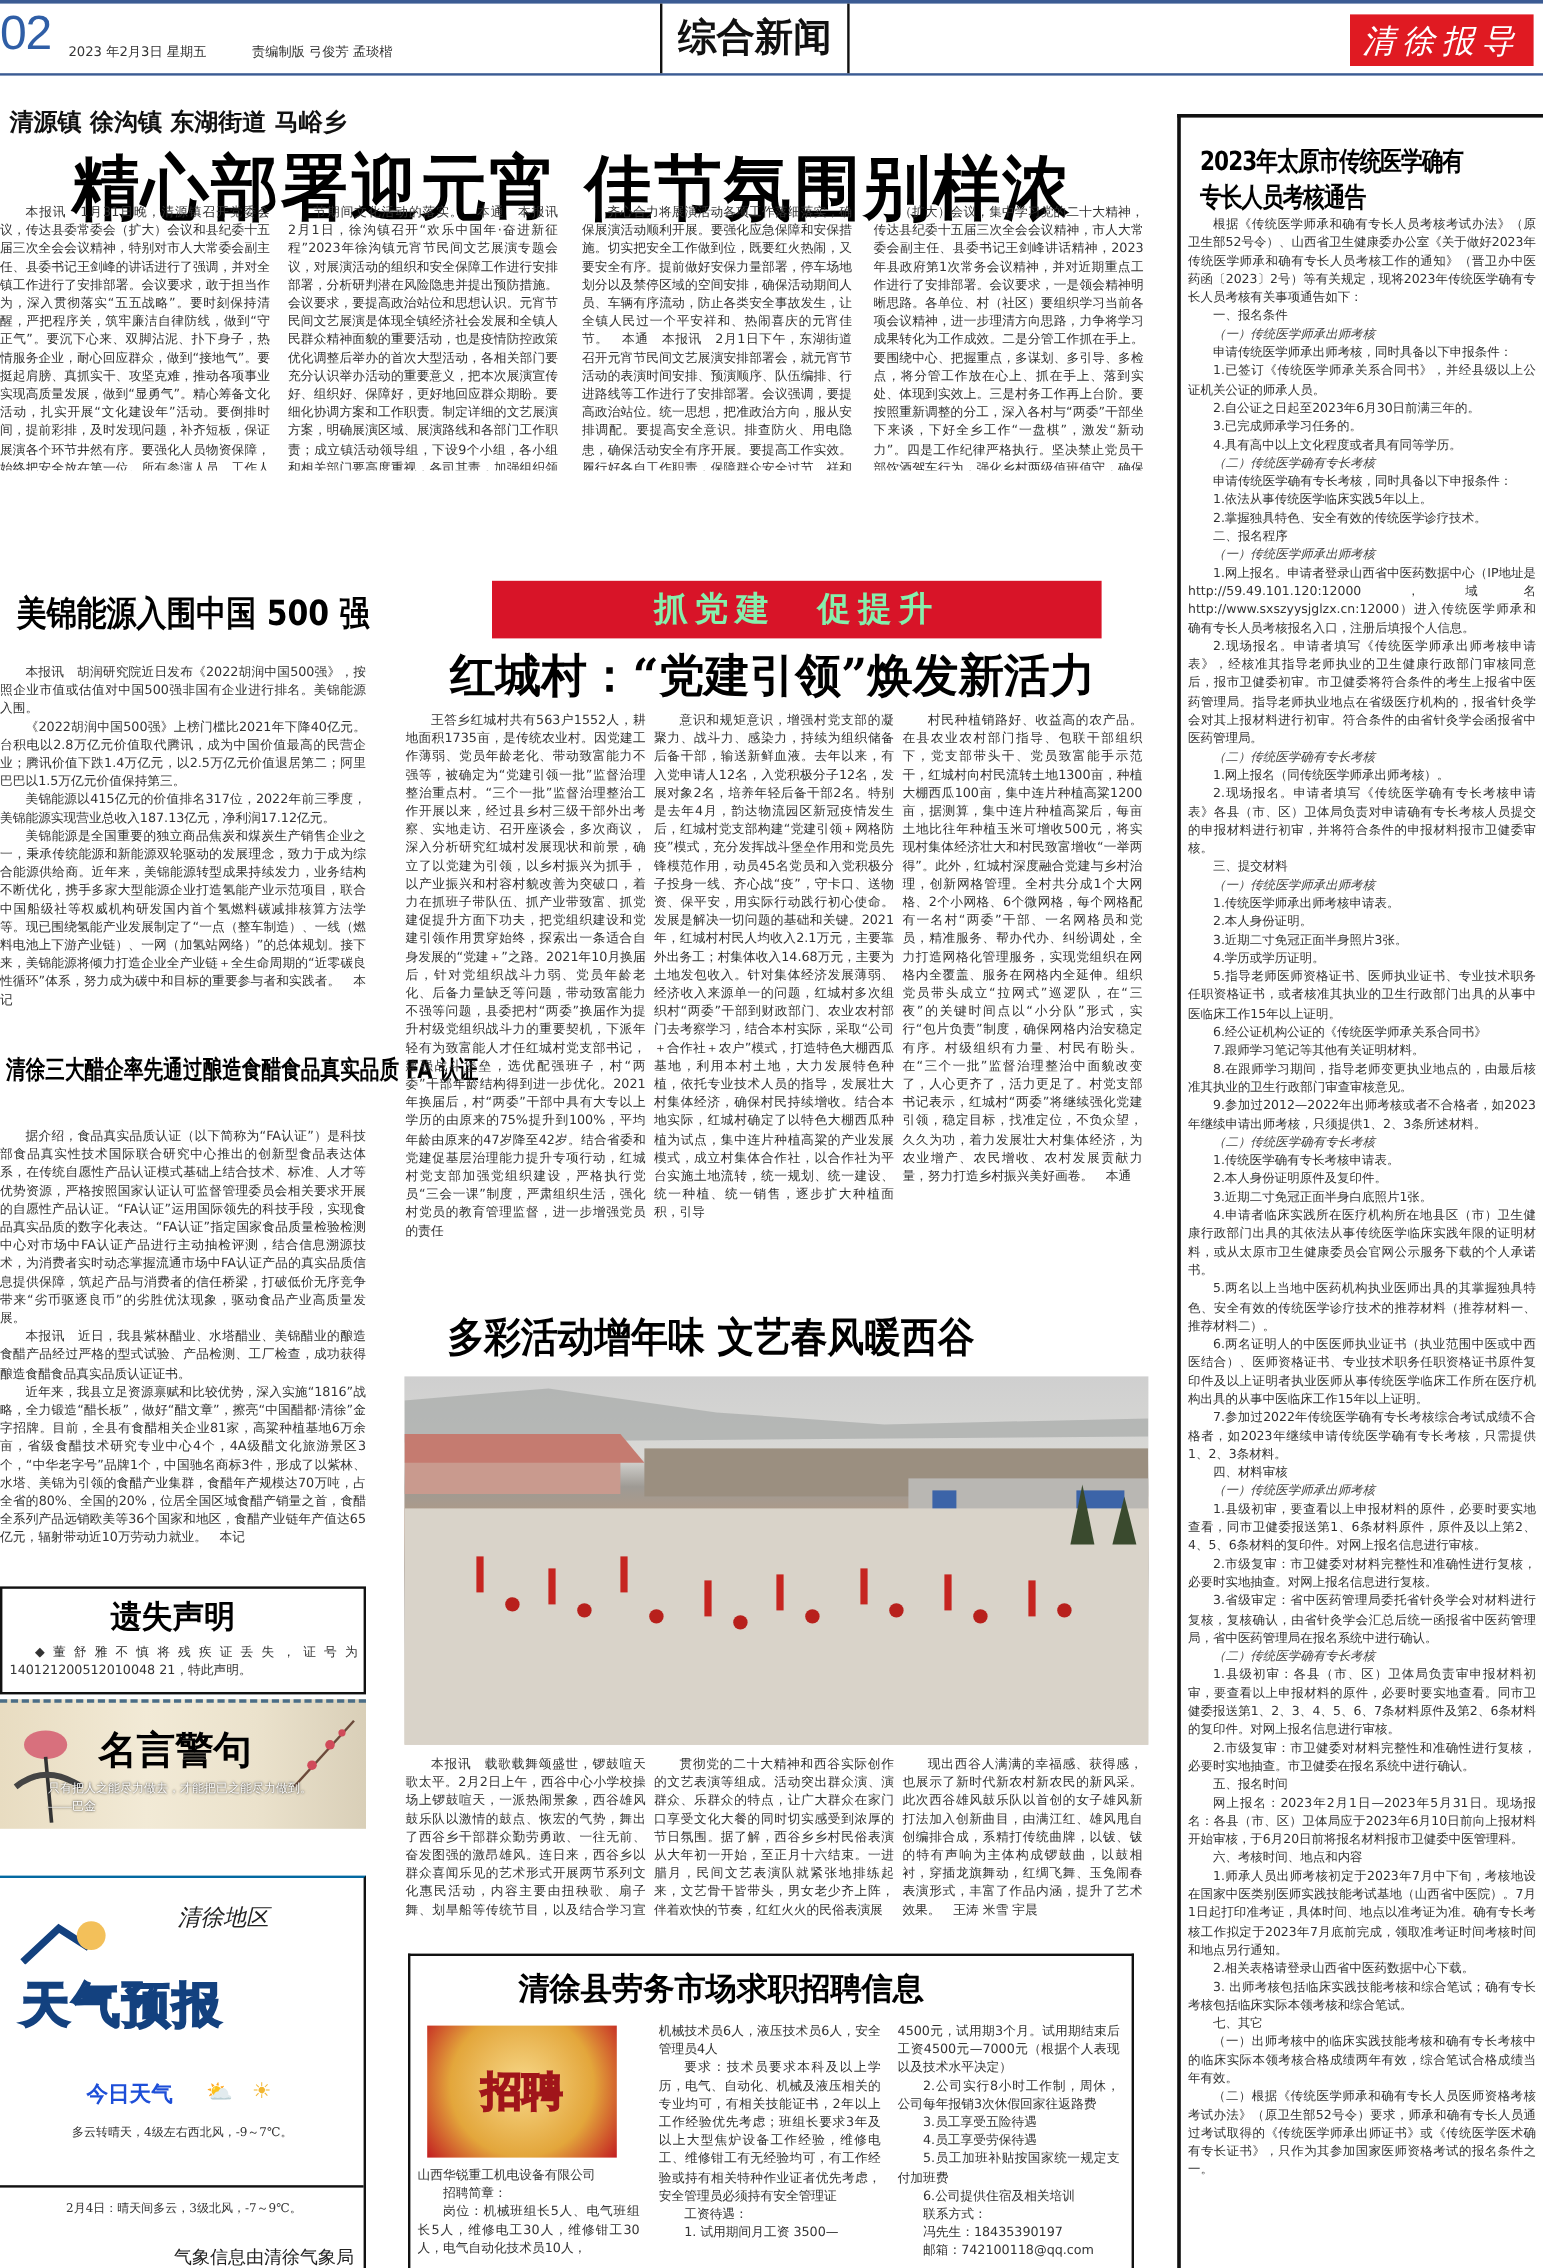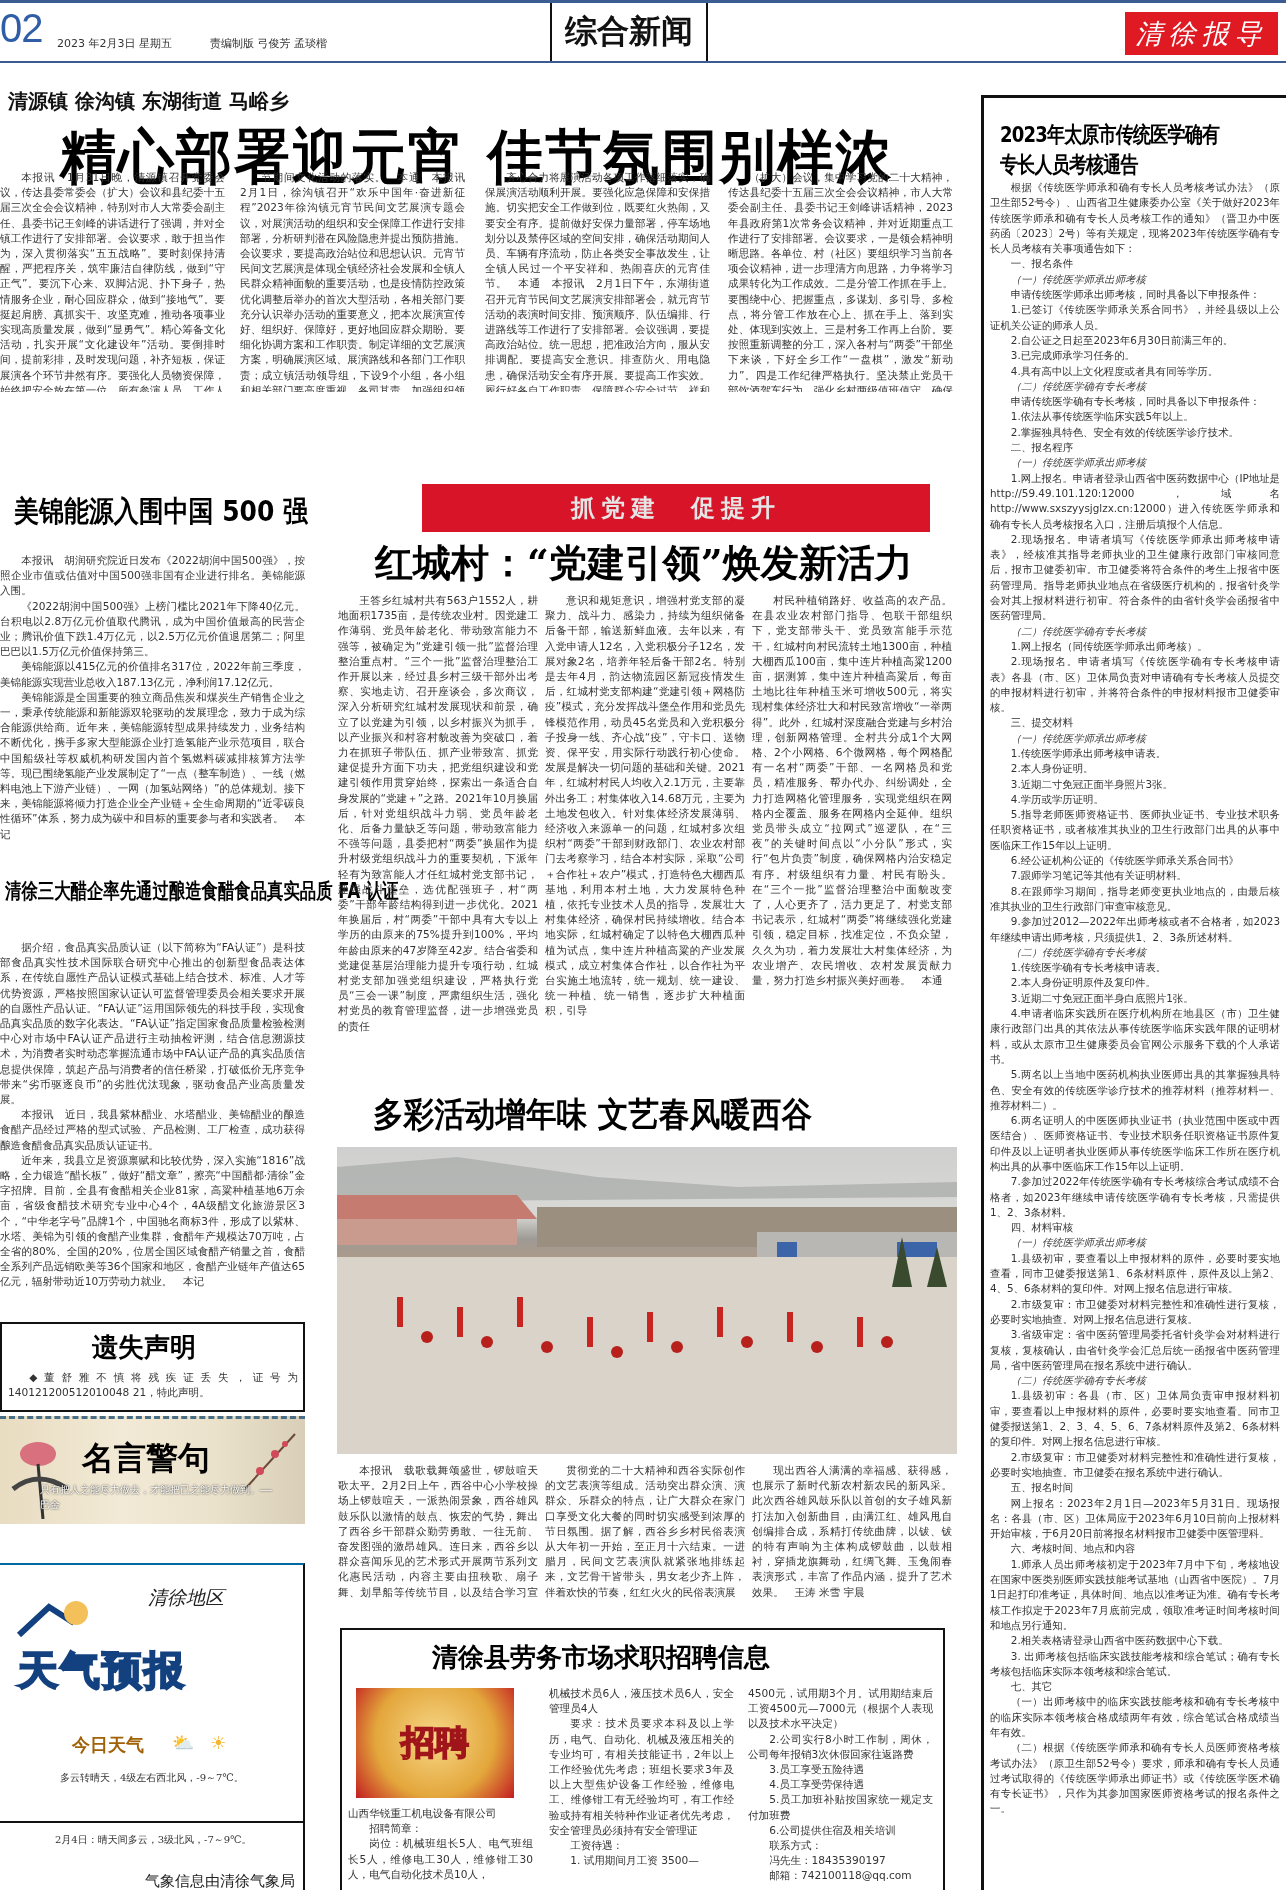--- a/index.html
+++ b/index.html
@@ -10,21 +10,21 @@
 .pagenum{left:0;top:6px;font-family:"Liberation Sans",sans-serif;font-weight:normal;font-size:40px;color:#2f5ea6;letter-spacing:-1px}
 .dateline{left:57px;top:36px;font-size:11px;color:#333}
 .editors{left:210px;top:36px;font-size:11px;color:#333}
 .section{left:550px;top:3px;width:158px;height:58px;border-left:2px solid #111;border-right:2px solid #111;font-family:"DejaVu Serif",serif;font-size:32px;font-weight:bold;display:flex;align-items:center;justify-content:center;color:#111}
 .logo{left:1125px;top:12px;width:153px;height:43px;background:#e01a22;color:#fff;font-family:"DejaVu Serif",serif;font-style:italic;font-size:27px;display:flex;align-items:center;justify-content:center;letter-spacing:6px}
 .kicker{left:8px;top:88px;font-family:"DejaVu Serif",serif;font-size:20px;font-weight:bold;color:#111}
 .headline{left:60px;top:120px;font-family:"DejaVu Sans",sans-serif;font-weight:bold;font-size:56px;color:#000;letter-spacing:2px;transform:scaleY(1.05)}
 .col{font-size:10.6px;line-height:15.2px;color:#333;text-align:justify;overflow:hidden}
 .col p{text-indent:2em}
 .h2{font-family:"DejaVu Sans",sans-serif;font-weight:bold;color:#000;white-space:nowrap}
-.redbanner{left:422px;top:484px;width:508px;height:48px;background:#d81428;color:#e5e5e5;font-size:24px;font-weight:bold;display:flex;align-items:center;justify-content:center;letter-spacing:6px}
+.redbanner{left:410px;top:484px;width:508px;height:48px;background:#d81428;color:#86efac;font-size:28px;font-weight:bold;display:flex;align-items:center;justify-content:center;letter-spacing:6px}
 .box{border:2px solid #111}
 .sidebar{left:981px;top:95px;width:320px;height:1800px;border:3px solid #111;border-right:none}
 .sb-title{left:1000px;top:120px;font-weight:bold;font-size:22px;color:#000;letter-spacing:-1px;transform:scaleX(.82);transform-origin:left}
 .sb-text{left:990px;top:180px;width:290px;font-size:10.4px;line-height:15.3px;color:#333;text-align:justify}
 .sb-text p{text-indent:2em}
 .sb-text .it{font-family:"DejaVu Serif",serif;font-style:italic;color:#444}
 .photo{left:337px;top:1147px;width:620px;height:307px;overflow:hidden;background:linear-gradient(#cfcfcf 0%,#d9d9d6 22%,#9e9a94 30%,#b49a84 40%,#8b7e70 52%,#a8a29a 62%,#c6c0b6 75%,#d1cbc1 100%)}
 .notice{left:0;top:1322px;width:305px;height:90px}
 .quote{left:0;top:1416px;width:305px;height:108px;background:linear-gradient(90deg,#e8dcc1,#f2ead6 40%,#ebe2cc 70%,#d9cfb8);border-top:3px dashed #4a6d86}
 .weather{left:0;top:1563px;width:305px;height:327px;border-top:2px solid #0369a1;border-right:2px solid #111}
@@ -141,31 +141,31 @@
       <path d="M30 35 L35 90" stroke="#333" stroke-width="3"></path>
       <path d="M5 60 Q30 40 60 60" stroke="#444" stroke-width="5" fill="none"></path>
     </svg>
   <svg style="position:absolute;left:235px;top:10px" width="65" height="70">
       <path d="M60 5 L10 60" stroke="#6b4a3a" stroke-width="2"></path>
       <circle cx="40" cy="25" r="4" fill="#d04a5a"></circle>
       <circle cx="25" cy="42" r="4" fill="#d04a5a"></circle>
       <circle cx="50" cy="15" r="3" fill="#d04a5a"></circle>
     </svg>
   <div class="h2" style="position:absolute;left:82px;top:18px;font-size:32px;font-family:'DejaVu Serif',serif">名言警句</div>
-  <div style="position:absolute;left:40px;top:64px;width:235px;font-size:10px;line-height:15px;color:#fff;text-shadow:0 0 2px #000;font-family:Liberation Mono, monospace">只有把人之能尽力做去，才能把已之能尽力做到。——巴金</div>
+  <div style="position:absolute;left:40px;top:64px;width:235px;font-size:10px;line-height:15px;color:#fff;text-shadow:0 0 2px #000;font-family:Liberation Serif, serif">只有把人之能尽力做去，才能把已之能尽力做到。——巴金</div>
 </div>
 
 <div class="abs weather">
   <div style="position:absolute;left:148px;top:20px;font-size:19px;font-family:'DejaVu Serif',serif;font-style:italic;color:#222">清徐地区</div>
   <svg style="position:absolute;left:14px;top:30px" width="80" height="42">
       <path d="M5 40 L35 12 L60 28" stroke="#13417f" stroke-width="6" fill="none"></path>
       <circle cx="62" cy="18" r="12" fill="#f3c05a"></circle>
     </svg>
   <div style="position:absolute;left:18px;top:78px;font-size:40px;font-weight:bold;color:#fff;-webkit-text-stroke:2px #13417f;letter-spacing:2px;font-family:'DejaVu Sans',sans-serif">天气预报</div>
-  <div style="position:absolute;left:72px;top:168px;font-size:18px;font-weight:bold;font-family:'DejaVu Serif',serif;color:#a16207">今日天气</div>
+  <div style="position:absolute;left:72px;top:168px;font-size:18px;font-weight:bold;font-family:'DejaVu Serif',serif;color:#1d4ed8">今日天气</div>
   <span style="position:absolute;left:172px;top:167px;font-size:18px;color:#3b8fc8">⛅</span>
   <span style="position:absolute;left:210px;top:167px;font-size:18px;color:#f2b630">☀</span>
   <div style="position:absolute;left:60px;top:205px;width:200px;font-size:10px;line-height:15px;color:#333;font-family:'DejaVu Serif',serif">多云转晴天，4级左右西北风，-9～7℃。</div>
   <div style="position:absolute;left:0;top:256px;width:303px;border-top:2px solid #111"></div>
   <div style="position:absolute;left:55px;top:268px;font-size:10px;color:#333;font-family:'DejaVu Serif',serif">2月4日：晴天间多云，3级北风，-7～9℃。</div>
   <div style="position:absolute;left:145px;top:307px;font-size:15px;color:#222">气象信息由清徐气象局提供</div>
 </div>
 
 <div class="abs jobs">
   <div class="h2" style="position:absolute;left:90px;top:10px;font-size:26px">清徐县劳务市场求职招聘信息</div>

